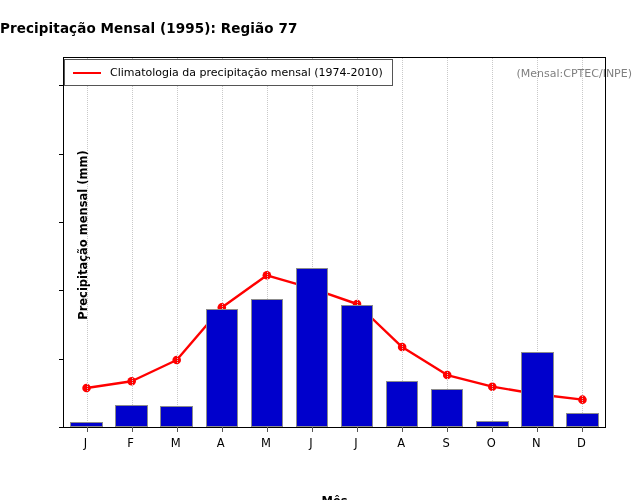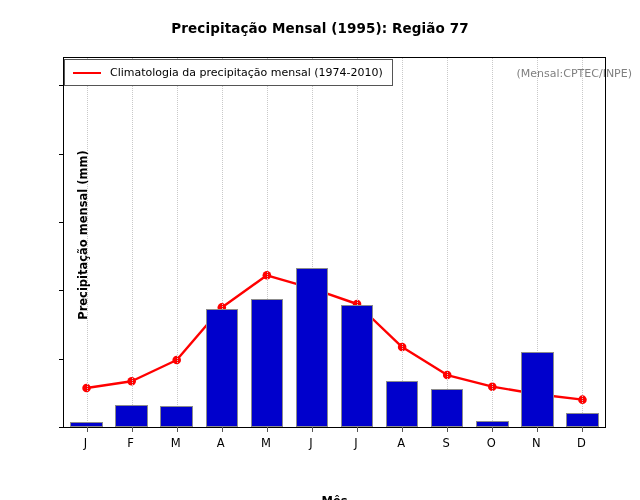--- a/index.html
+++ b/index.html
@@ -4,21 +4,21 @@
 <style>
   html,body{margin:0;padding:0;}
   body{
     width:640px;height:500px;background:#ffffff;
     font-family:"DejaVu Sans", sans-serif;
     overflow:hidden;position:relative;
   }
   #chart-root{position:absolute;left:0;top:0;width:640px;height:500px;}
 
   #chart-title{
-    position:absolute;left:0;top:20px;width:640px;text-align:center;
+    position:absolute;left:0;top:20px;width:640px;text-align:left;
     font-size:13.5px;font-weight:bold;color:#000;letter-spacing:0.1px;
   }
 
   #plot-frame{
     position:absolute;left:63px;top:57px;width:543px;height:371px;
     border:1.2px solid #000;box-sizing:border-box;background:#fff;
   }
 
   .vgrid{position:absolute;top:0;bottom:0;width:0;border-left:1px dotted #c9c9c9;}
 

